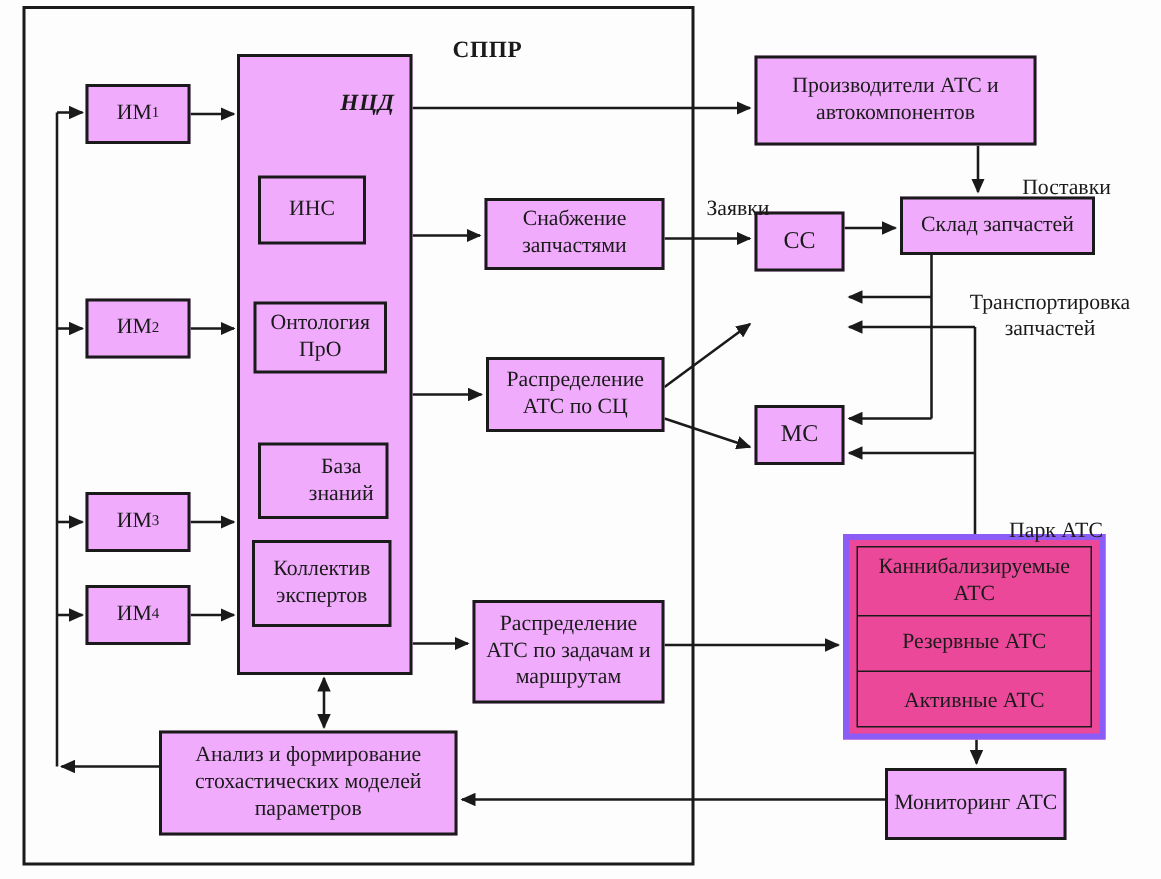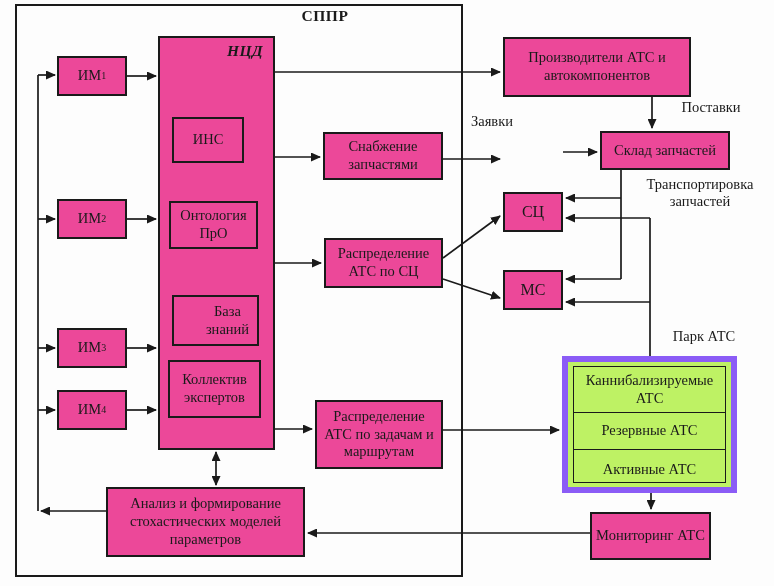--- a/index.html
+++ b/index.html
@@ -3,28 +3,28 @@
 <meta charset="utf-8">
 <style>
   html,body{margin:0;padding:0;background:#f2f2f2;}
   #canvas{
     position:relative;width:774px;height:586px;background:#fdfdfd;
     font-family:"Liberation Serif","DejaVu Serif",serif;color:#1a1a1a;overflow:hidden;
   }
   .frame{position:absolute;border:2px solid #1a1a1a;box-sizing:border-box;background:transparent;}
   svg.connectors{position:absolute;left:0;top:0;pointer-events:none;}
   .box{
-    position:absolute;box-sizing:border-box;border:2px solid #1a1a1a;background:#ec4899;
+    position:absolute;box-sizing:border-box;border:2px solid #1a1a1a;background:#f0abfc;
     display:flex;align-items:center;justify-content:center;text-align:center;
     font-size:14.5px;line-height:1.22;padding:2px 3px;
   }
-  .lbl{position:absolute;text-align:center;font-size:14.5px;line-height:1.2;background:transparent;}
+  .lbl{position:absolute;text-align:center;font-size:14.5px;line-height:1.2;background:transparent;margin-top:18px;}
   .title-lbl{font-size:15.5px;font-weight:bold;letter-spacing:.5px;}
   .im sub{font-size:10px;line-height:1;}
-  .park-outer{position:absolute;border:6px solid #8b5cf6;box-sizing:border-box;background:#bef264;}
+  .park-outer{position:absolute;border:4px solid #8b5cf6;box-sizing:border-box;background:#ec4899;}
   .park-inner{position:absolute;left:5px;top:4px;right:5px;bottom:4px;border:1.5px solid #1a1a1a;
     display:flex;flex-direction:column;box-sizing:border-box;}
   .park-cell{flex:0 0 auto;display:flex;align-items:center;justify-content:center;text-align:center;
     font-size:14.5px;line-height:1.2;box-sizing:border-box;}
   .park-cell + .park-cell{border-top:1.5px solid #1a1a1a;}
 </style>
 </head>
 <body>
 
 <div id="canvas">
@@ -105,21 +105,21 @@
   <div class="box" style="left:172px;top:295px;width:87px;height:51px;padding-left:27px;">База знаний</div>
   <div class="box" style="left:168px;top:360px;width:93px;height:58px;">Коллектив экспертов</div>
 
   <div class="box" style="left:323px;top:132px;width:120px;height:48px;">Снабжение запчастями</div>
   <div class="box" style="left:324px;top:238px;width:119px;height:50px;">Распределение АТС по СЦ</div>
   <div class="box" style="left:315px;top:400px;width:128px;height:69px;">Распределение АТС по задачам и маршрутам</div>
   <div class="box" style="left:106px;top:487px;width:199px;height:70px;">Анализ и формирование стохастических моделей параметров</div>
 
   <div class="box" style="left:503px;top:37px;width:188px;height:60px;">Производители АТС и автокомпонентов</div>
   <div class="box" style="left:600px;top:131px;width:130px;height:39px;">Склад запчастей</div>
-  <div class="box" style="left:503px;top:192px;width:60px;height:40px;font-size:16px;">СЦ</div>
+  <div class="box" style="left:503px;top:141px;width:60px;height:40px;font-size:16px;">СС</div>
   <div class="box" style="left:503px;top:270px;width:60px;height:40px;font-size:16px;">МС</div>
 
   <div class="park-outer" style="left:562px;top:356px;width:175px;height:137px;">
     <div class="park-inner">
       <div class="park-cell" style="height:45px;">Каннибализируемые АТС</div>
       <div class="park-cell" style="height:37px;">Резервные АТС</div>
       <div class="park-cell" style="height:41px;">Активные АТС</div>
     </div>
   </div>
   <div class="lbl" style="left:664px;top:328px;width:80px;">Парк АТС</div>

